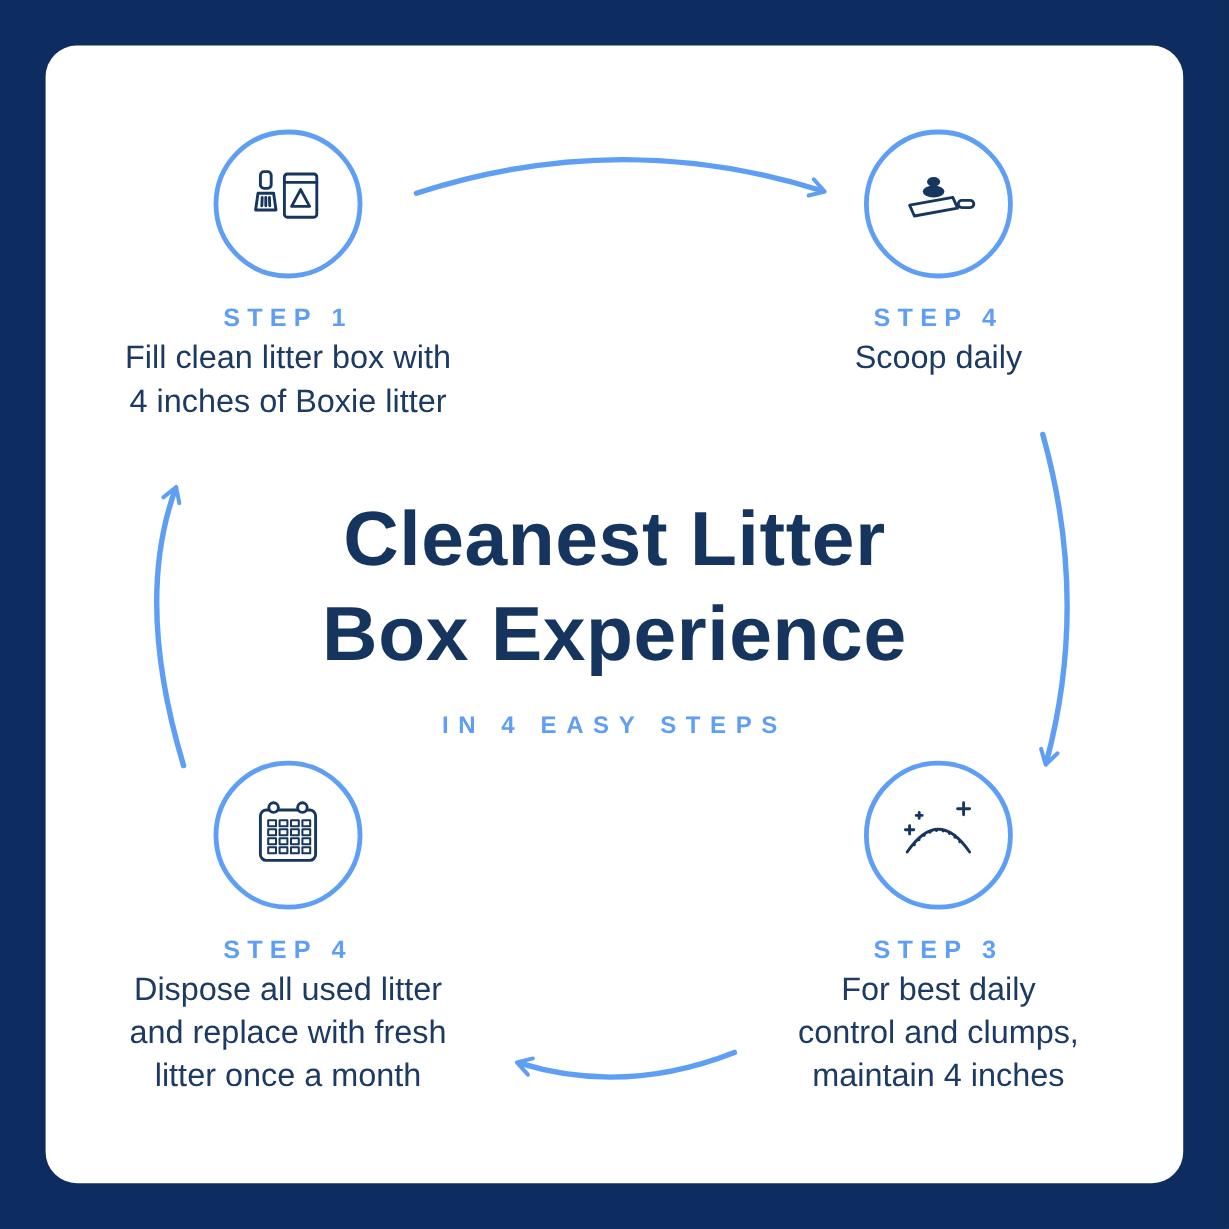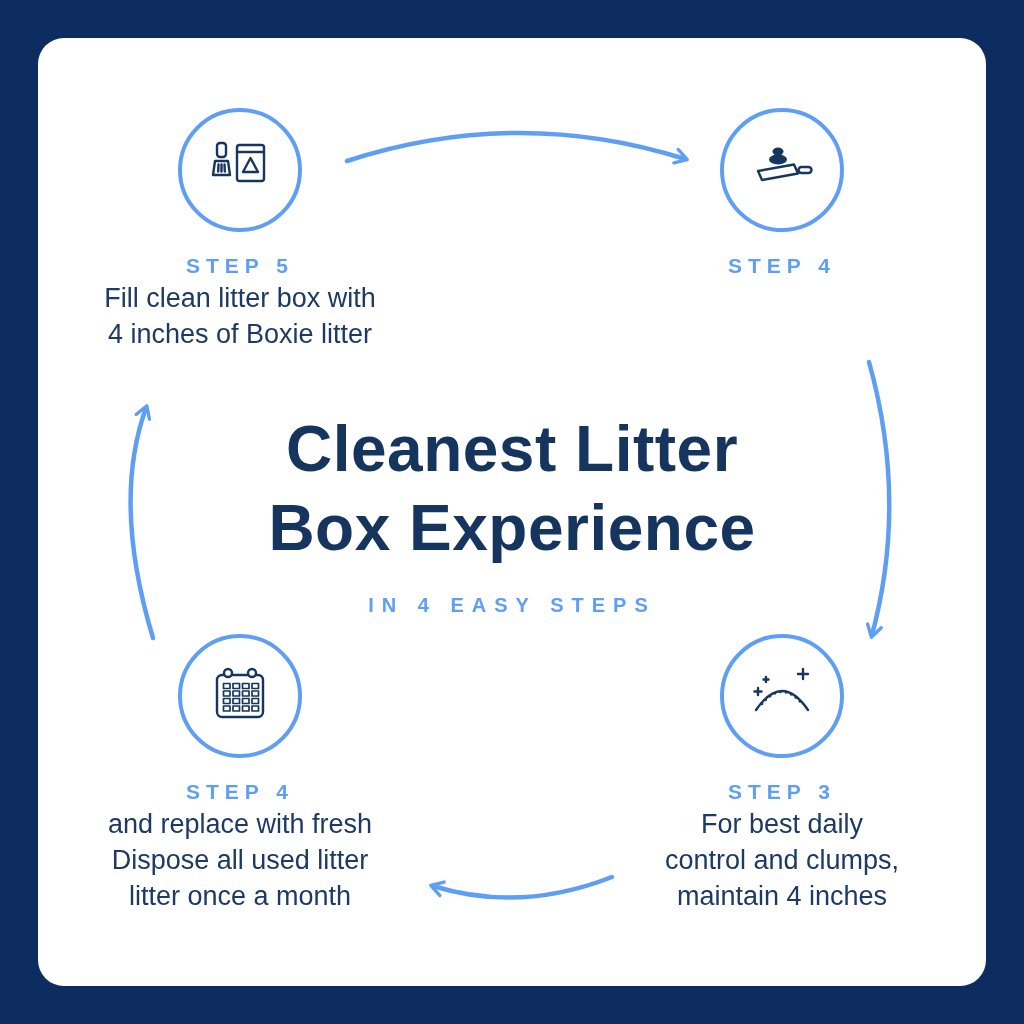--- a/index.html
+++ b/index.html
@@ -116,37 +116,40 @@
         <rect x="13" y="9" width="9" height="14" rx="3"></rect>
         <path d="M11 27 h13 l2 14 h-17 z"></path>
         <line x1="14.5" y1="30.5" x2="14.2" y2="37.5"></line>
         <line x1="17.5" y1="30.5" x2="17.5" y2="37.5"></line>
         <line x1="20.5" y1="30.5" x2="20.8" y2="37.5"></line>
         <rect x="33" y="11" width="27" height="36" rx="2.5"></rect>
         <line x1="33" y1="18" x2="60" y2="18"></line>
         <path d="M46.5 24 l7.5 14 h-15 z"></path>
       </svg>
     </div>
-    <div class="step-label">STEP 5</div>
+    <div class="step-label">STEP 1</div>
     <div class="step-text">
       <div>Fill clean litter box with</div>
       <div>4 inches of Boxie litter</div>
     </div>
   </div>
 
   <div class="step step-2">
     <div class="icon-circle">
       <svg width="72" height="72" viewBox="0 0 72 72" fill="none" stroke="#17365f" stroke-width="2.4" stroke-linecap="round" stroke-linejoin="round">
         <ellipse cx="32" cy="17.5" rx="5.5" ry="4" fill="#17365f" stroke="none"></ellipse>
         <ellipse cx="32" cy="25.5" rx="9" ry="5" fill="#17365f" stroke="none"></ellipse>
         <path d="M12 37 L48 30.5 L52 39.5 L16 46 Z"></path>
         <rect x="52.5" y="33" width="13" height="6" rx="3"></rect>
       </svg>
     </div>
     <div class="step-label">STEP 4</div>
+    <div class="step-text">
+      <div>Scoop daily</div>
+    </div>
   </div>
 
   <div class="step step-3">
     <div class="icon-circle">
       <svg width="72" height="72" viewBox="0 0 72 72" fill="none" stroke="#17365f" stroke-width="2.4" stroke-linecap="round" stroke-linejoin="round">
         <path d="M10 50 Q36 12 62 50"></path>
         <path d="M16 44 Q36 20 56 44" stroke-dasharray="0.1 5.5"></path>
         <path d="M57 9 v10 M52 14 h10"></path>
         <path d="M12 28 v7 M8.5 31.5 h7"></path>
         <path d="M20 17 v5 M17.5 19.5 h5"></path>
@@ -181,18 +184,18 @@
           <rect x="48" y="38.5" width="6.5" height="5"></rect>
           <rect x="19.5" y="46" width="6.5" height="5"></rect>
           <rect x="29" y="46" width="6.5" height="5"></rect>
           <rect x="38.5" y="46" width="6.5" height="5"></rect>
           <rect x="48" y="46" width="6.5" height="5"></rect>
         </g>
       </svg>
     </div>
     <div class="step-label">STEP 4</div>
     <div class="step-text">
+      <div>Dispose all used litter</div>
       <div>and replace with fresh</div>
-      <div>Dispose all used litter</div>
       <div>litter once a month</div>
     </div>
   </div>
 </div>
 
 </body></html>

